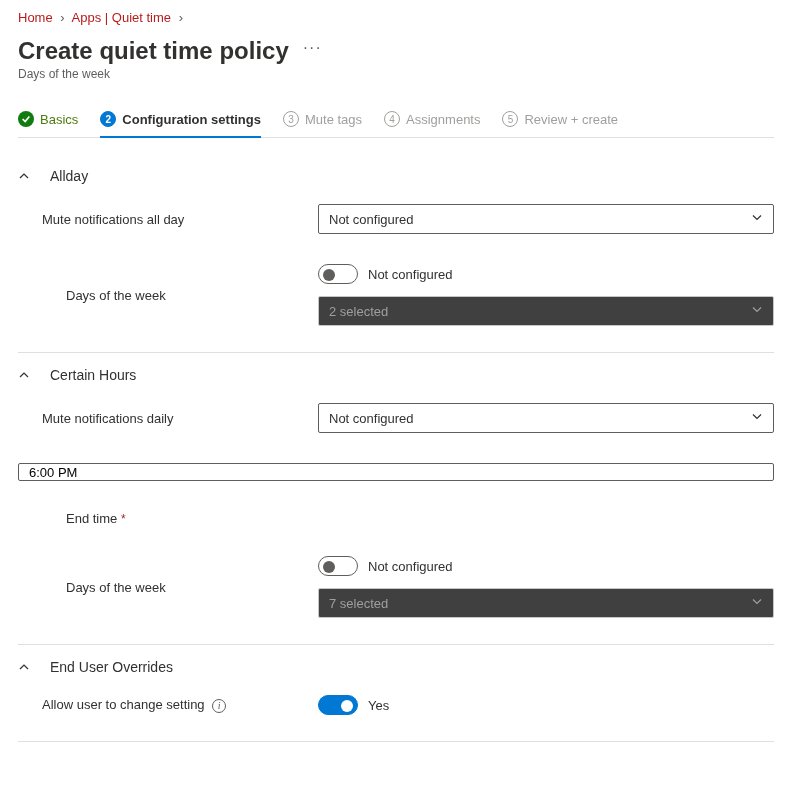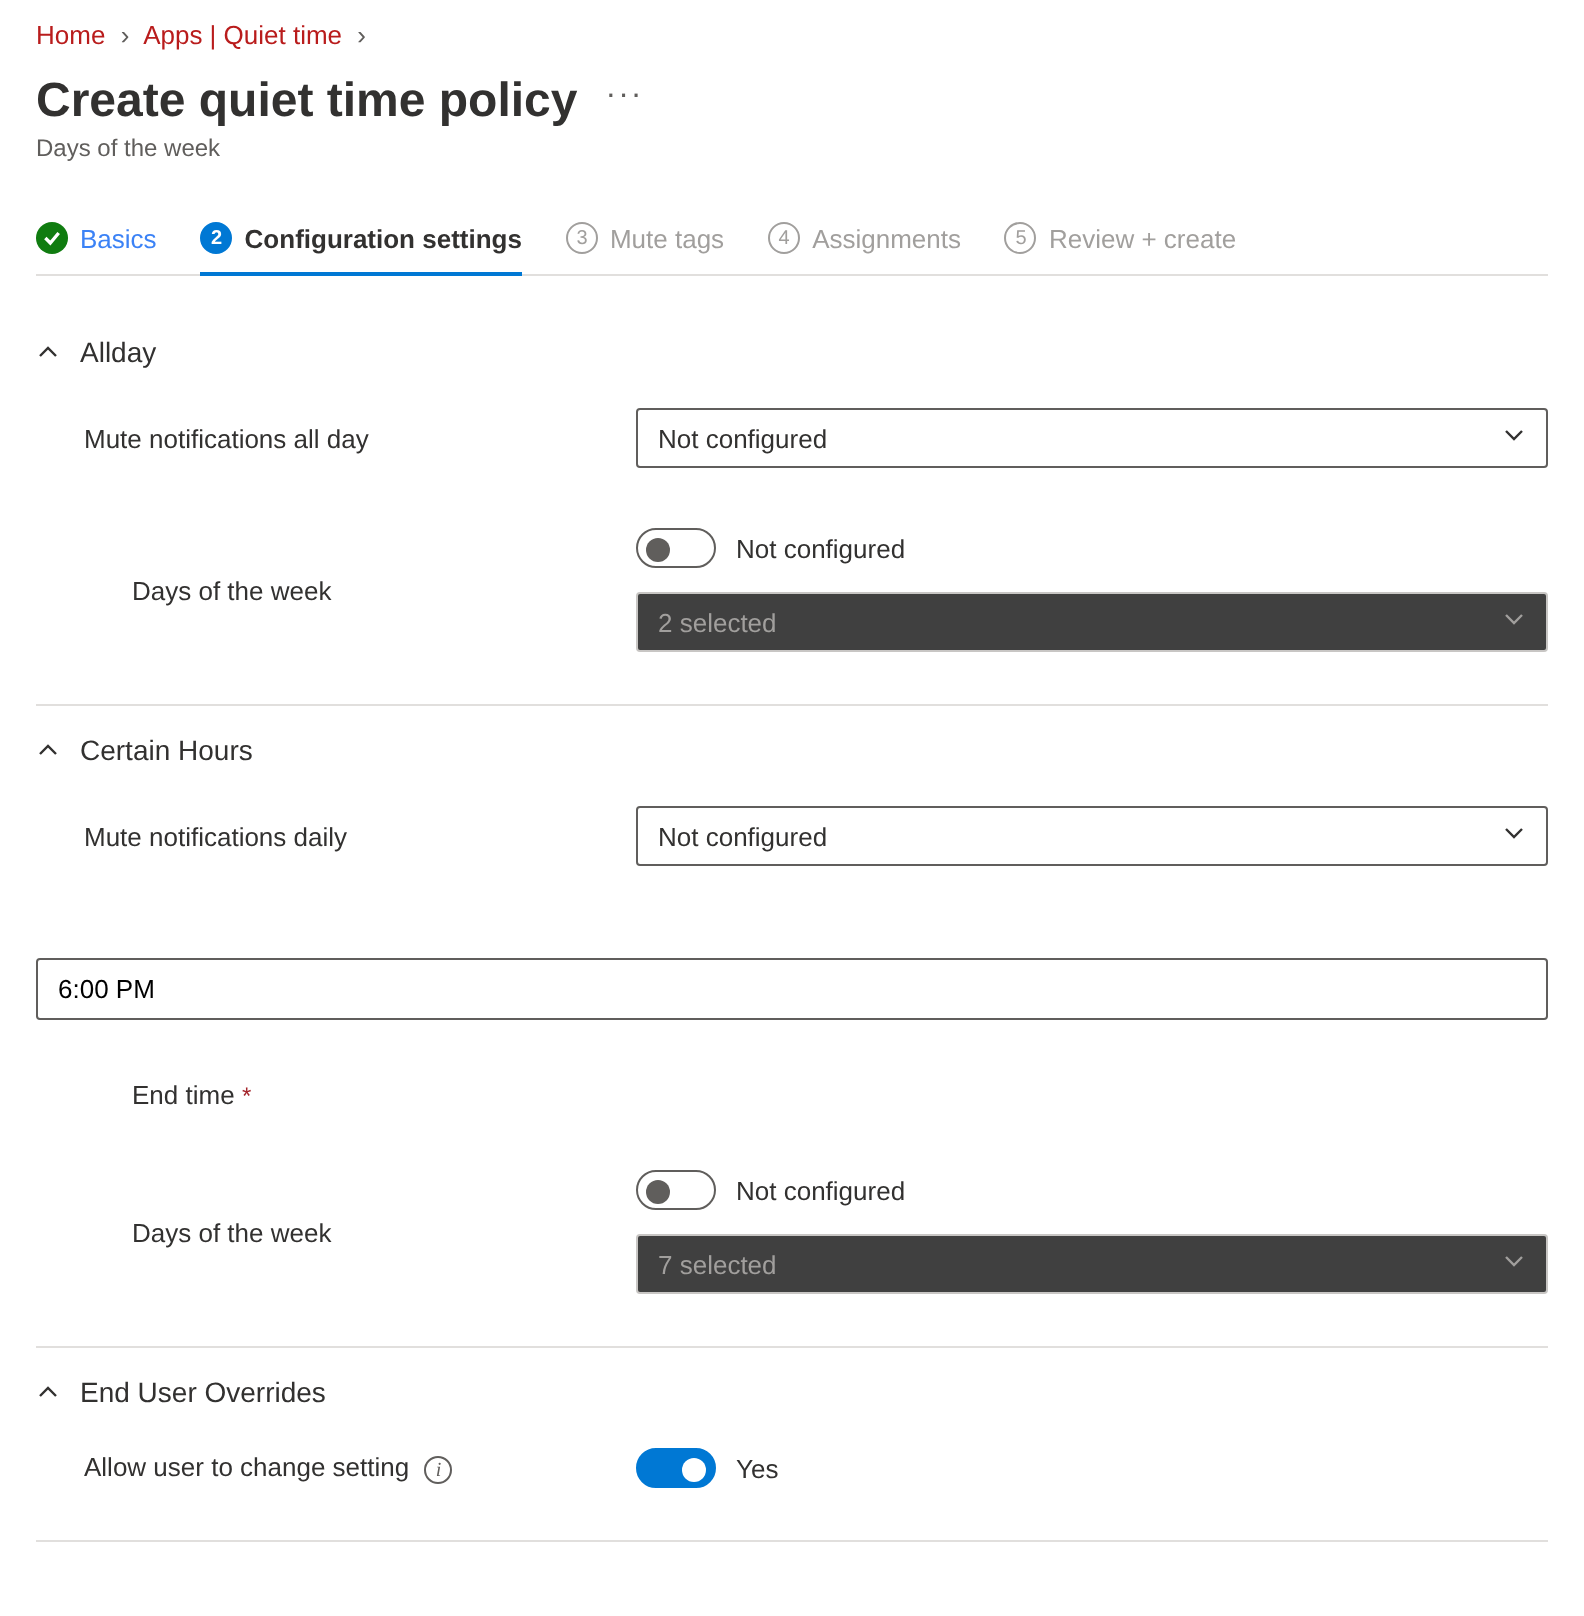--- a/index.html
+++ b/index.html
@@ -54,21 +54,21 @@
     margin-bottom: 16px;
   }
   .tab {
     display: flex;
     align-items: center;
     gap: 6px;
     padding: 6px 0 10px 0;
     font-size: 13px;
     cursor: pointer;
     position: relative;
-    color: #3b82f6;
+    color: #4d7c0f;
   }
   .tab.active {
     color: #323130;
     font-weight: 600;
   }
   .tab.active::after {
     content: "";
     position: absolute;
     left: 0; right: 0; bottom: -1px;
     height: 2px;
@@ -95,21 +95,21 @@
     display:flex;align-items:center;justify-content:center;
   }
   .tab .check-circle svg { width:10px; height:10px; }
   .section {
     border-bottom: 1px solid #e1dfdd;
     padding: 14px 0 20px 0;
   }
   .section-header {
     display:flex;
     align-items:center;
-    gap:10px;
+    gap:20px;
     font-size: 14px;
     font-weight: 400;
     margin-bottom: 14px;
   }
   .section-header .chevron {
     width:12px;height:12px;
     display:flex;align-items:center;justify-content:center;
     cursor:pointer;
   }
   .row {
@@ -143,27 +143,26 @@
     color: #a19f9d;
     border-color: #c8c6c4;
   }
   .select .caret {
     position:absolute;
     right:10px; top:50%;
     transform: translateY(-50%);
   }
   .textbox {
     width: 100%;
-    height: 31px;
+    height: 18px;
     border: 1px solid #605e5c;
     border-radius: 2px;
     padding: 0 10px;
     font-size: 13px;
     font-family: inherit;
-    margin-top: 16px;
   }
   .toggle-wrap {
     display:flex;
     align-items:center;
     gap: 10px;
   }
   .toggle {
     width: 40px; height: 20px;
     border-radius: 10px;
     position:relative;

